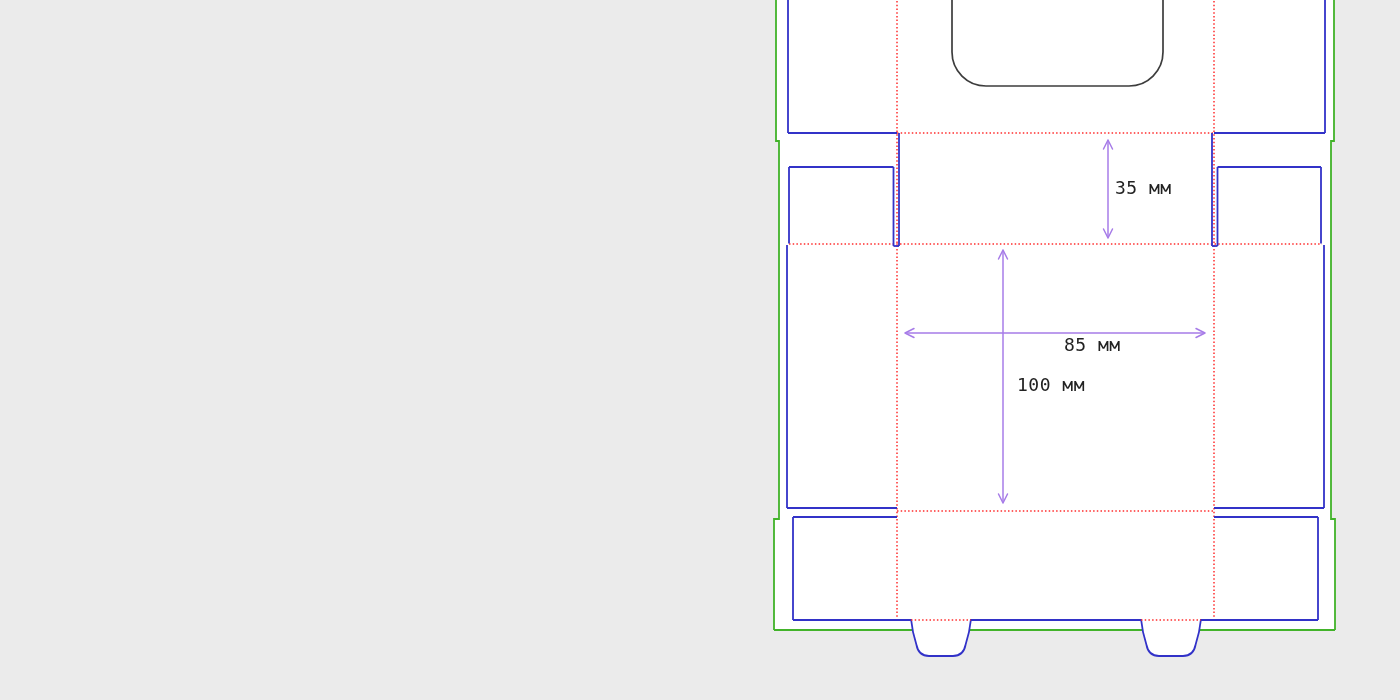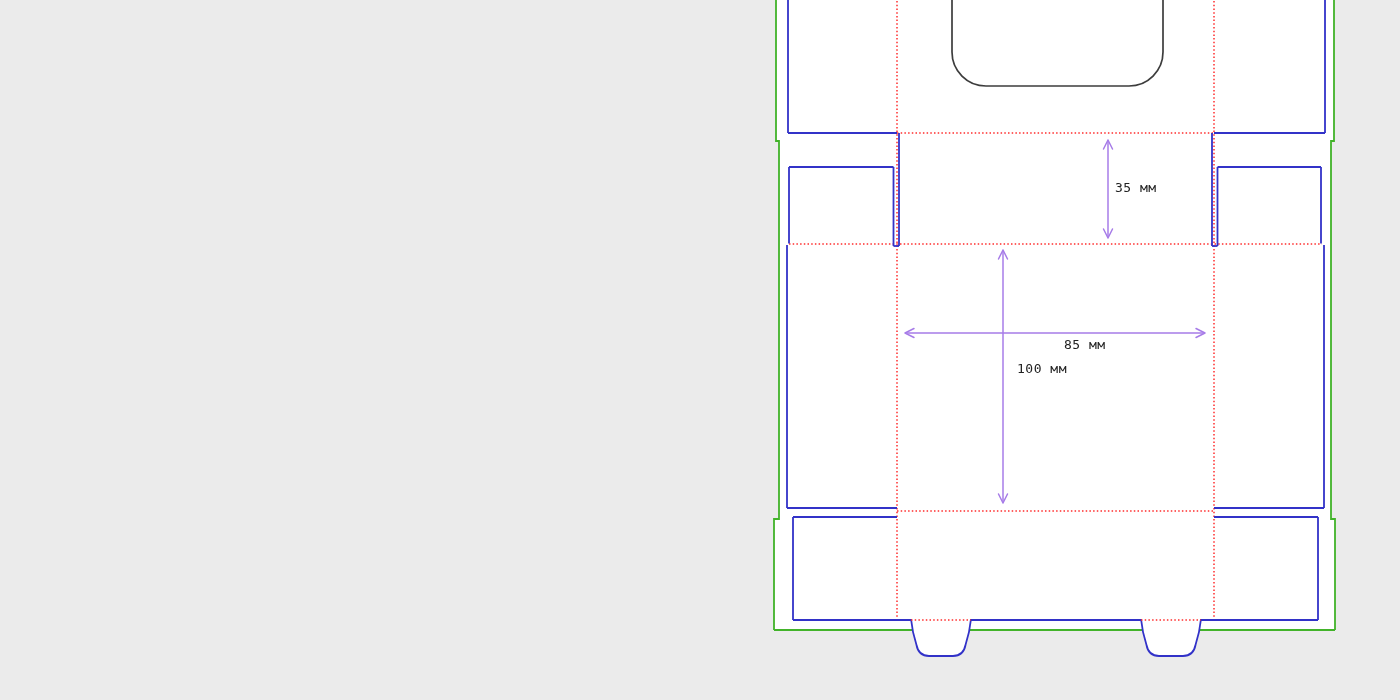--- a/index.html
+++ b/index.html
@@ -18,30 +18,30 @@
     background: #ebebeb;
   }
   .canvas svg {
     position: absolute;
     top: 0;
     left: 0;
     display: block;
   }
   .dim-label {
     position: absolute;
-    font-size: 13px;
+    font-size: 18px;
     line-height: 13px;
     color: #222222;
     letter-spacing: 0.5px;
     white-space: pre;
     user-select: none;
   }
   .lbl-flap-height  { left: 1115px; top: 181px; }
   .lbl-panel-width  { left: 1064px; top: 338px; }
-  .lbl-panel-height { left: 1017px; top: 362px; }
+  .lbl-panel-height { left: 1017px; top: 378px; }
 </style>
 </head>
 <body>
 
 <div class="canvas">
 
   <svg width="1400" height="700" viewBox="0 0 1400 700">
 
     <path d="M 776 -10 L 776 141 L 779 141 L 779 519 L 774 519 L 774 630
              L 1335 630 L 1335 519 L 1331 519 L 1331 141 L 1334 141 L 1334 -10 Z" fill="#ffffff" stroke="none"></path>

